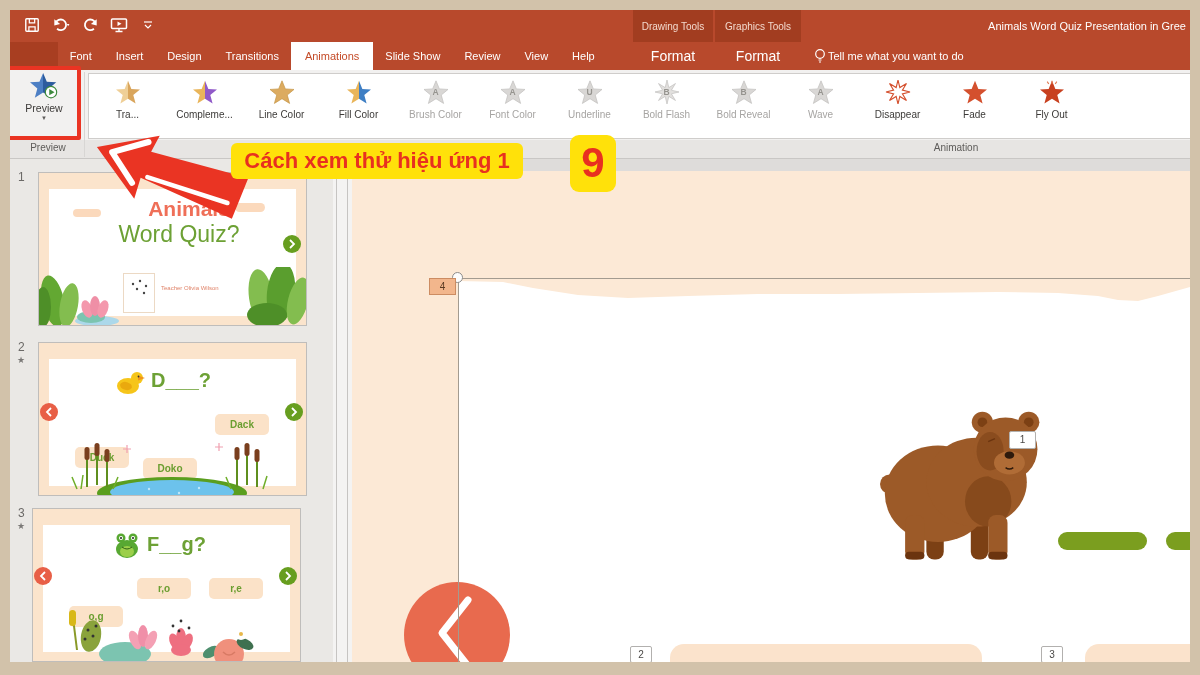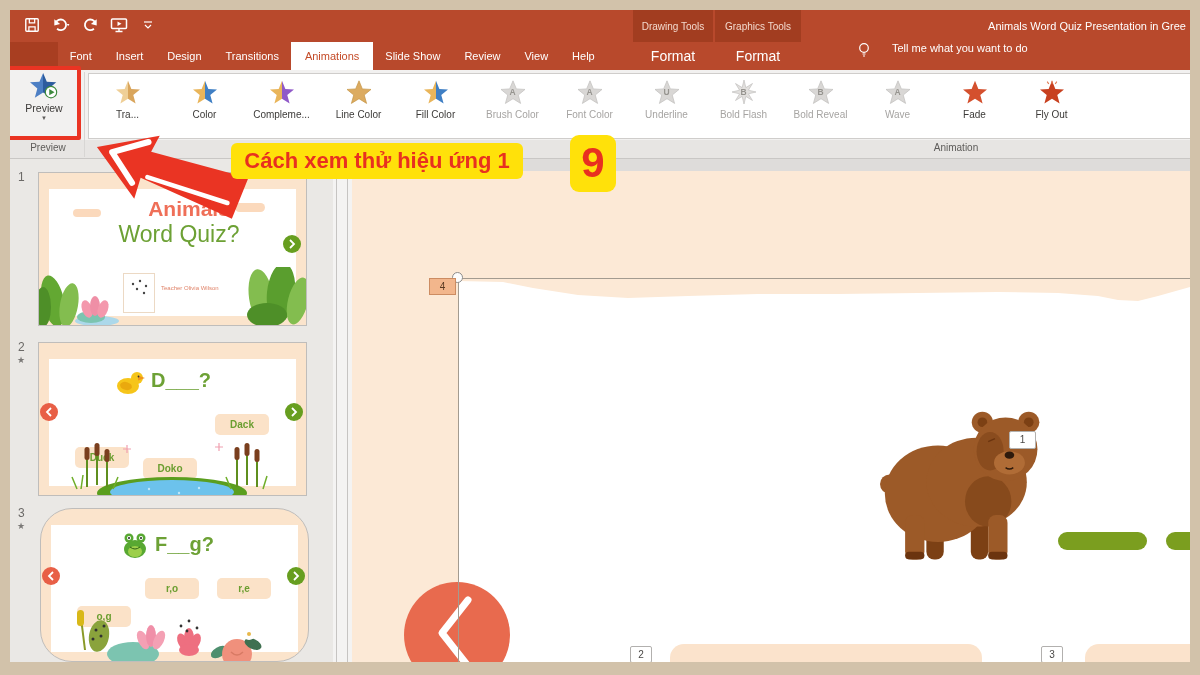--- a/index.html
+++ b/index.html
@@ -16,21 +16,21 @@
           display:flex;align-items:center;justify-content:center;}
   #doc-title{top:0;right:4px;width:320px;height:32px;line-height:32px;color:#fff;
              font-size:11px;text-align:right;white-space:nowrap;}
   
   #tabrow{left:10px;top:42px;width:1180px;height:28px;background:#b8492c;z-index:5;}
   .tabs{display:flex;height:28px;}
   .tab{color:#fff;font-size:11px;line-height:28px;padding:0 12px;white-space:nowrap;}
   .tab.file{background:#a83e21;padding:16px 15px;}
   .tab.active{background:#fff;color:#c44b28;padding:0 14px;}
   .fmt-tab{top:0;height:28px;color:#fff;font-size:14px;line-height:28px;text-align:center;}
-  #tellme{top:0;left:848px;height:28px;display:flex;gap:22px;color:#fff;font-size:11px;}
+  #tellme{top:0;left:804px;height:28px;display:flex;align-items:center;gap:2px;color:#fff;font-size:11px;}
   
   #ribbon{left:10px;top:70px;width:1180px;height:70px;background:#f2f1f0;z-index:5;}
   #grouprow{left:10px;top:140px;width:1180px;height:18px;background:#e7e5e3;
             border-bottom:1px solid #c9c7c5;z-index:5;}
   .grouplabel{top:2px;font-size:10px;color:#5d5b59;text-align:center;}
   #groupdiv{left:84px;top:72px;width:1px;height:85px;background:#d8d6d4;z-index:6;}
   #preview-btn{left:2px;top:2px;width:64px;height:64px;display:flex;flex-direction:column;
                align-items:center;cursor:default;}
   #preview-btn .lbl{font-size:10.5px;color:#3d3b39;margin-top:2px;}
   #preview-btn .dd{font-size:6px;color:#5d5b59;margin-top:1px;}
@@ -187,26 +187,20 @@
 
     <div class="abs" id="gallery">
       <div class="gi">
         <svg class="star" viewBox="0 0 32 30">
             <use href="#p-star" fill="url(#g-gold)"></use>
           </svg>
         <span class="gi-label">Tra...</span>
       </div>
       <div class="gi">
         <svg class="star" viewBox="0 0 32 30">
-            <use href="#p-star" fill="url(#g-gb)"></use>
-          </svg>
-        <span class="gi-label">Color</span>
-      </div>
-      <div class="gi">
-        <svg class="star" viewBox="0 0 32 30">
             <use href="#p-star" fill="url(#g-gp)"></use>
           </svg>
         <span class="gi-label">Compleme...</span>
       </div>
       <div class="gi">
         <svg class="star" viewBox="0 0 32 30">
             <use href="#p-star" fill="#dcab60" stroke="#c1913f" stroke-width="0.8"></use>
           </svg>
         <span class="gi-label">Line Color</span>
       </div>
@@ -250,20 +244,26 @@
           </svg>
         <i class="ltr">B</i>
         <span class="gi-label">Bold Reveal</span>
       </div>
       <div class="gi disabled">
         <svg class="star" viewBox="0 0 32 30">
             <use href="#p-star" fill="#d9d7d5" stroke="#bdbbb9" stroke-width="0.8"></use>
           </svg>
         <i class="ltr">A</i>
         <span class="gi-label">Wave</span>
+      </div>
+      <div class="gi">
+        <svg class="star" viewBox="0 0 32 30">
+            <use href="#p-burst" fill="none" stroke="#d4502e" stroke-width="1.4"></use>
+          </svg>
+        <span class="gi-label">Disappear</span>
       </div>
       <div class="gi">
         <svg class="star" viewBox="0 0 32 30">
             <use href="#p-star" fill="#d4502e"></use>
           </svg>
         <span class="gi-label">Fade</span>
       </div>
       <div class="gi">
         <svg class="star" viewBox="0 0 32 30">
             <use href="#p-star" fill="#c8401f"></use>
@@ -371,21 +371,21 @@
       </g>
       <g stroke="#6fae2a" stroke-width="1.5" fill="none">
         <path d="M38 46l-5-12M42 46l2-14M74 46l5-12M192 46l-5-12M224 46l4-13"></path>
       </g>
       <g stroke="#f0a0b0" stroke-width="1.2">
         <path d="M84 6h8M88 2v8M176 4h8M180 0v8"></path>
       </g>
     </svg>
   </div>
 
-  <div class="abs thumb" style="left:40px;top:508px;border-radius:32px;">
+  <div class="abs thumb" style="left:32px;top:508px;">
     <div class="inner"></div>
     <svg class="abs" style="left:80px;top:24px;" width="28" height="26" viewBox="0 0 28 26">
       <circle cx="8" cy="5" r="4.5" fill="#58a832"></circle>
         <circle cx="20" cy="5" r="4.5" fill="#58a832"></circle>
       <circle cx="8" cy="5" r="2" fill="#fff"></circle>
         <circle cx="20" cy="5" r="2" fill="#fff"></circle>
       <circle cx="8" cy="5" r="1" fill="#222"></circle>
         <circle cx="20" cy="5" r="1" fill="#222"></circle>
       <ellipse cx="14" cy="16" rx="11" ry="9" fill="#58a832"></ellipse>
       <ellipse cx="14" cy="18.5" rx="7" ry="5.5" fill="#9ccf4a"></ellipse>

